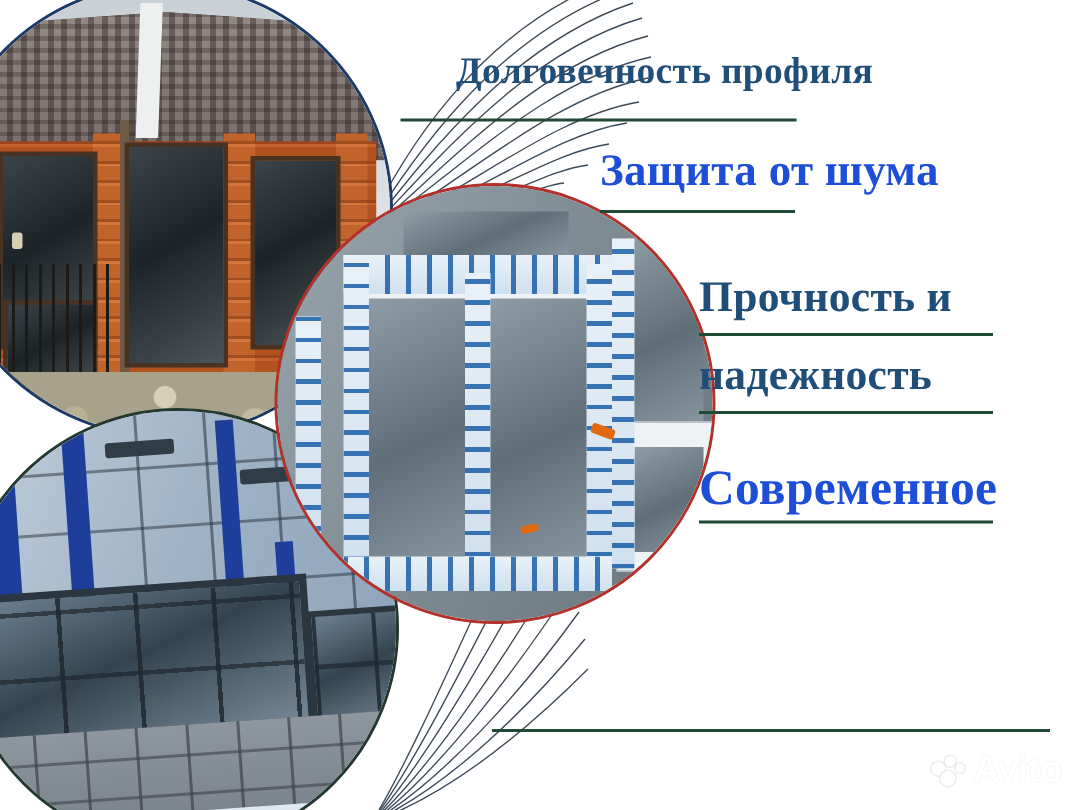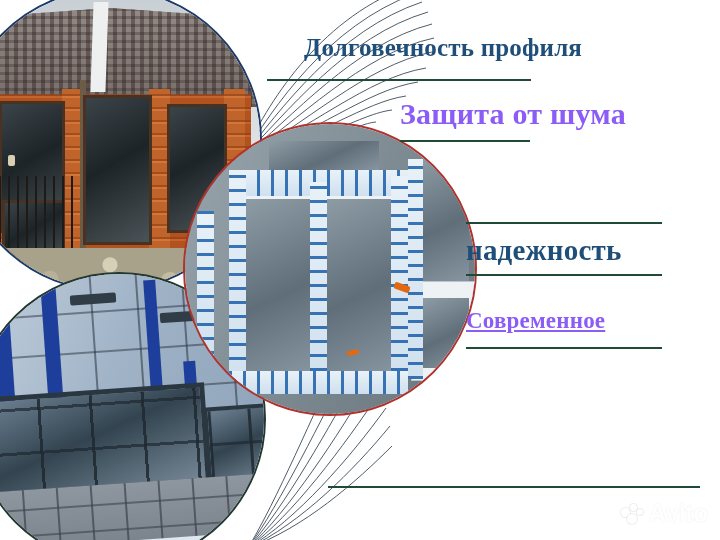--- a/index.html
+++ b/index.html
@@ -105,21 +105,21 @@
        repeating-linear-gradient(0deg, rgba(60,66,74,.6) 0 2px, transparent 2px 26px),
        linear-gradient(#8e96a0,#6e7680);
      transform:rotate(-4deg);}
   .snow{position:absolute;left:-8%;top:92%;width:120%;height:20%;
      background:linear-gradient(#dfe8f1,#c3d2e0);transform:rotate(-4deg);}
 
   
   .slogan{position:absolute;white-space:nowrap;font-weight:700;
      font-family:"Liberation Serif",serif;z-index:8;letter-spacing:.2px;}
   .blue{color:#1f4e79;}
-  .red{color:#8b5cf6;}
+  .red{color:#1d4ed8;}
   .rule{position:absolute;height:2px;background:#1f4a36;z-index:8;}
 
   
   #avito{position:absolute;right:12px;bottom:14px;z-index:9;
      display:flex;align-items:center;gap:5px;opacity:.78;}
   #avito .dots{position:relative;width:22px;height:20px;}
   #avito .dots i{position:absolute;display:block;border-radius:50%;background:#ffffff;
      box-shadow:0 0 0 1px rgba(210,215,220,.55);}
   #avito .d1{left:0;top:4px;width:9px;height:9px;}
   #avito .d2{left:9px;top:0;width:7px;height:7px;}
@@ -228,26 +228,27 @@
       <div class="orange-tie" style="left:56%;top:78%;width:12px;height:5px;transform:rotate(-12deg);"></div>
     </div>
   </div>
 
   <div class="slogan blue" style="left:266px;top:34px;font-size:25px;margin-left:38px;">Долговечность профиля</div>
   <div class="rule" style="left:267px;top:79px;width:264px;"></div>
 
   <div class="slogan red" style="left:400px;top:97px;font-size:30px;">Защита от шума</div>
   <div class="rule" style="left:400px;top:140px;width:130px;"></div>
 
+  <div class="slogan blue" style="left:466px;top:182px;font-size:29px;">Прочность и</div>
   <div class="rule" style="left:466px;top:222px;width:196px;"></div>
 
   <div class="slogan blue" style="left:466px;top:234px;font-size:29px;">надежность</div>
   <div class="rule" style="left:466px;top:274px;width:196px;"></div>
 
-  <div class="slogan red" style="left:466px;top:308px;font-size:23px;text-decoration:underline;">Современное</div>
+  <div class="slogan red" style="left:466px;top:308px;font-size:33px;">Современное</div>
   <div class="rule" style="left:466px;top:347px;width:196px;"></div>
 
 
   <div class="rule" style="left:328px;top:486px;width:372px;"></div>
 
   <div id="avito">
     <span class="dots">
       <i class="d1"></i>
         <i class="d2"></i>
         <i class="d3"></i>

